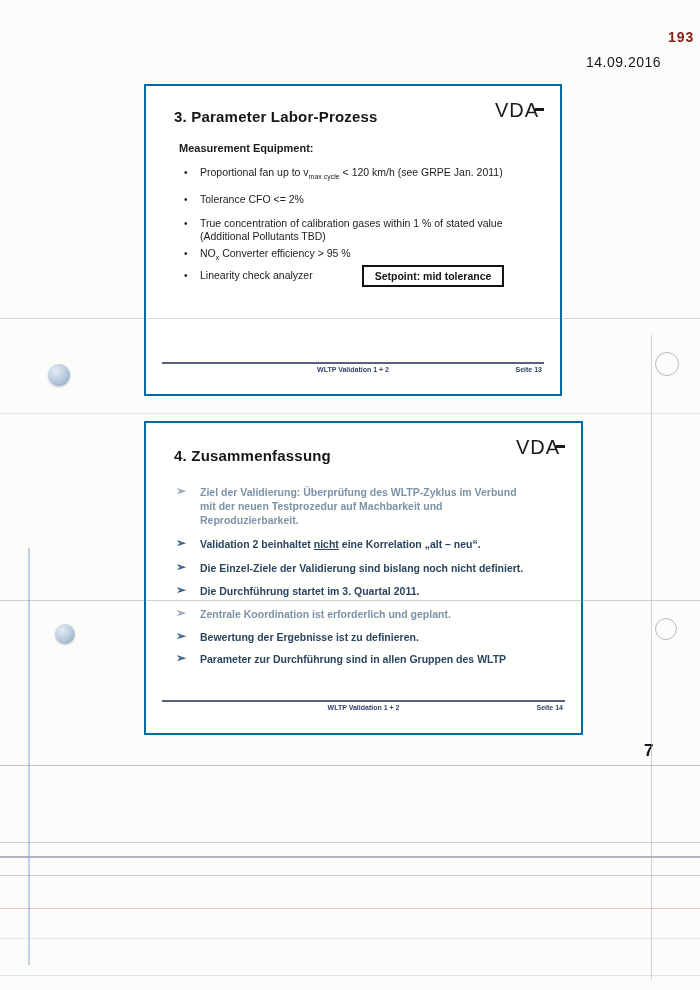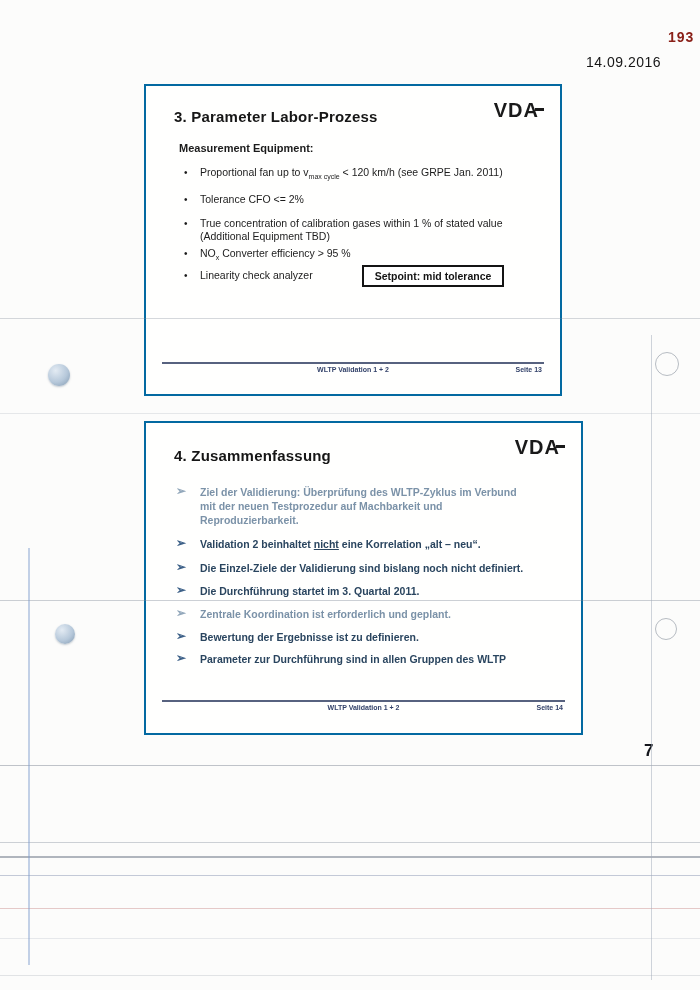--- a/index.html
+++ b/index.html
@@ -20,21 +20,21 @@
   
   .punch{border-radius:50%;background:radial-gradient(circle at 35% 30%, #e3ebf3 0%, #b6c8da 55%, #8199b0 100%);
          box-shadow:0 1px 2px rgba(90,110,130,.35);}
   .punch-ring{border-radius:50%;border:1px solid rgba(125,135,148,.55);background:transparent;}
 
   
   .slide{left:144px;width:414px;background:#fffffe;border:2px solid #0369a1;}
   .slide1{top:84px;height:308px;}
   .slide2{top:421px;height:310px;padding-left:21px;}
   .slide-title{position:absolute;left:28px;font-size:15px;font-weight:bold;color:#161616;letter-spacing:.2px;}
-  .vda{position:absolute;right:16px;top:13px;font-size:20px;font-weight:bold;color:#1a1a1a;letter-spacing:1px;margin-left:11px;}
+  .vda{position:absolute;right:16px;top:13px;font-size:20px;font-weight:normal;color:#1a1a1a;letter-spacing:1px;margin-left:11px;}
   .vda-bar{display:inline-block;width:9px;height:3px;background:#1a1a1a;margin-left:-4px;vertical-align:6px;}
 
   .sec-head{position:absolute;left:33px;top:56px;font-size:11px;font-weight:bold;color:#1b1b1b;}
 
   .b-row{position:absolute;left:38px;right:18px;display:flex;font-size:10.5px;color:#1c1c1c;line-height:13px;}
   .b-dot{width:16px;flex:none;font-size:10px;}
   sub.s{font-size:7px;}
   .callout{position:absolute;left:216px;top:179px;width:138px;height:18px;border:2px solid #141414;
            font-size:10.5px;font-weight:bold;color:#141414;text-align:center;line-height:18px;background:#fff;}
 
@@ -75,21 +75,21 @@
 
   <div class="b-row" style="top:107px;">
     <span class="b-dot">•</span>
     <span>Tolerance CFO &lt;= 2%</span>
   </div>
 
   <div class="b-row" style="top:131px;">
     <span class="b-dot">•</span>
     <span>
         <span class="c-line">True concentration of calibration gases within 1 % of stated value</span>
-        <span class="c-line">(Additional Equipment TBD)</span>
+        <span class="c-line">(Additional Pollutants TBD)</span>
       </span>
   </div>
 
   <div class="b-row" style="top:161px;">
     <span class="b-dot">•</span>
     <span><span>NO</span><sub class="s">x</sub><span> Converter efficiency &gt; 95 %</span></span>
   </div>
 
   <div class="b-row" style="top:183px;">
     <span class="b-dot">•</span>

